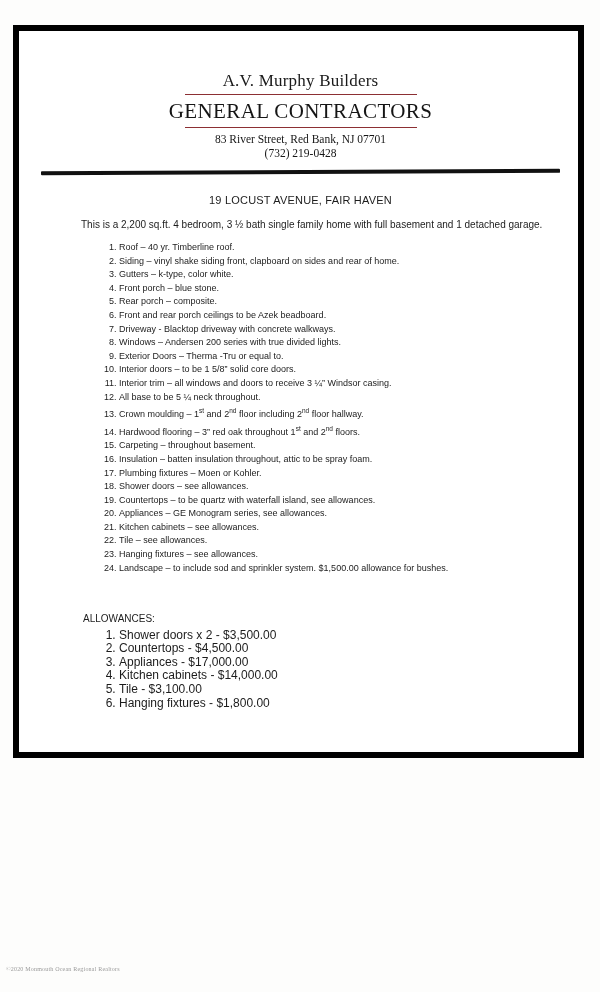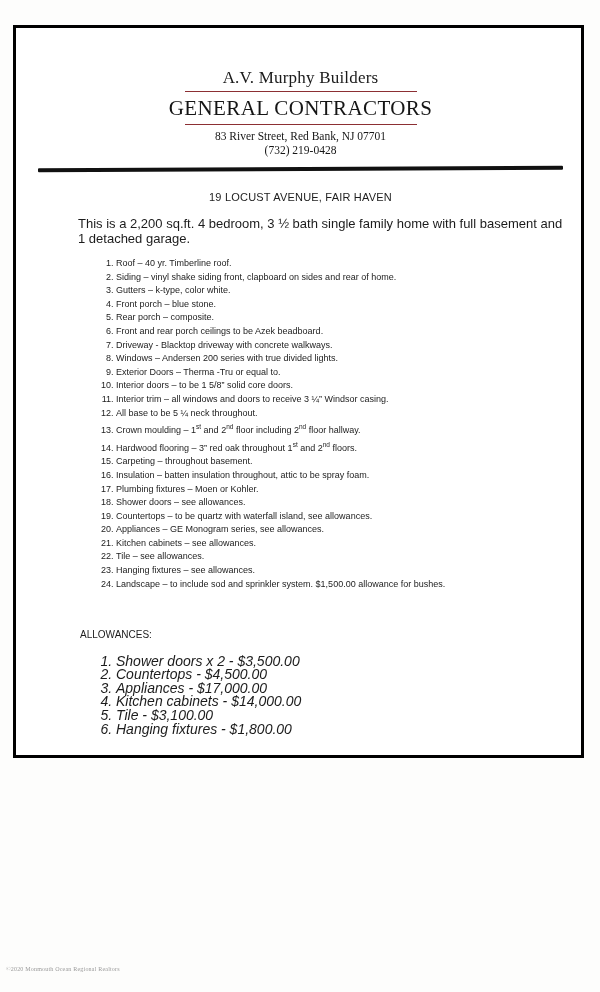--- a/index.html
+++ b/index.html
@@ -18,21 +18,21 @@
     overflow: hidden;
   }
   
   .sheet {
     position: absolute;
     left: 13px;
     top: 25px;
     width: 571px;
     height: 733px;
     background: #ffffff;
-    border: 3px solid #000000;
+    border: 6px solid #000000;
     box-sizing: border-box;
   }
   .inner {
     position: absolute;
     left: 22px;
     top: 12px;
     right: 18px;
     bottom: 10px;
   }
   .letterhead {
@@ -73,46 +73,45 @@
   }
   .subject {
     text-align: center;
     font-size: 11px;
     letter-spacing: 0.2px;
     margin-top: 20px;
     color: #1c1c1c;
   }
   .intro {
     margin-top: 13px;
-    font-size: 13px;
+    font-size: 10px;
     color: #1c1c1c;
     padding-left: 40px;
   }
   ol.spec {
     margin: 12px 0 0 0;
     padding-left: 78px;
     font-size: 9px;
     color: #1c1c1c;
   }
   ol.spec li {
     margin-bottom: 2.6px;
     line-height: 11px;
   }
   .allow-title {
     margin-top: 39px;
     padding-left: 42px;
     font-size: 10px;
     color: #1c1c1c;
   }
   ol.allow {
-    margin: 16px 0 0 0;
+    margin: 6px 0 0 0;
     padding-left: 78px;
-    font-size: 14px;
+    font-size: 12px;
     color: #1c1c1c;
-    font-style: italic;
   }
   ol.allow li {
     margin-bottom: 2.6px;
     line-height: 11px;
   }
   sup { font-size: 6.5px; vertical-align: super; }
   .footer-stamp {
     position: absolute;
     left: 6px;
     bottom: 20px;

